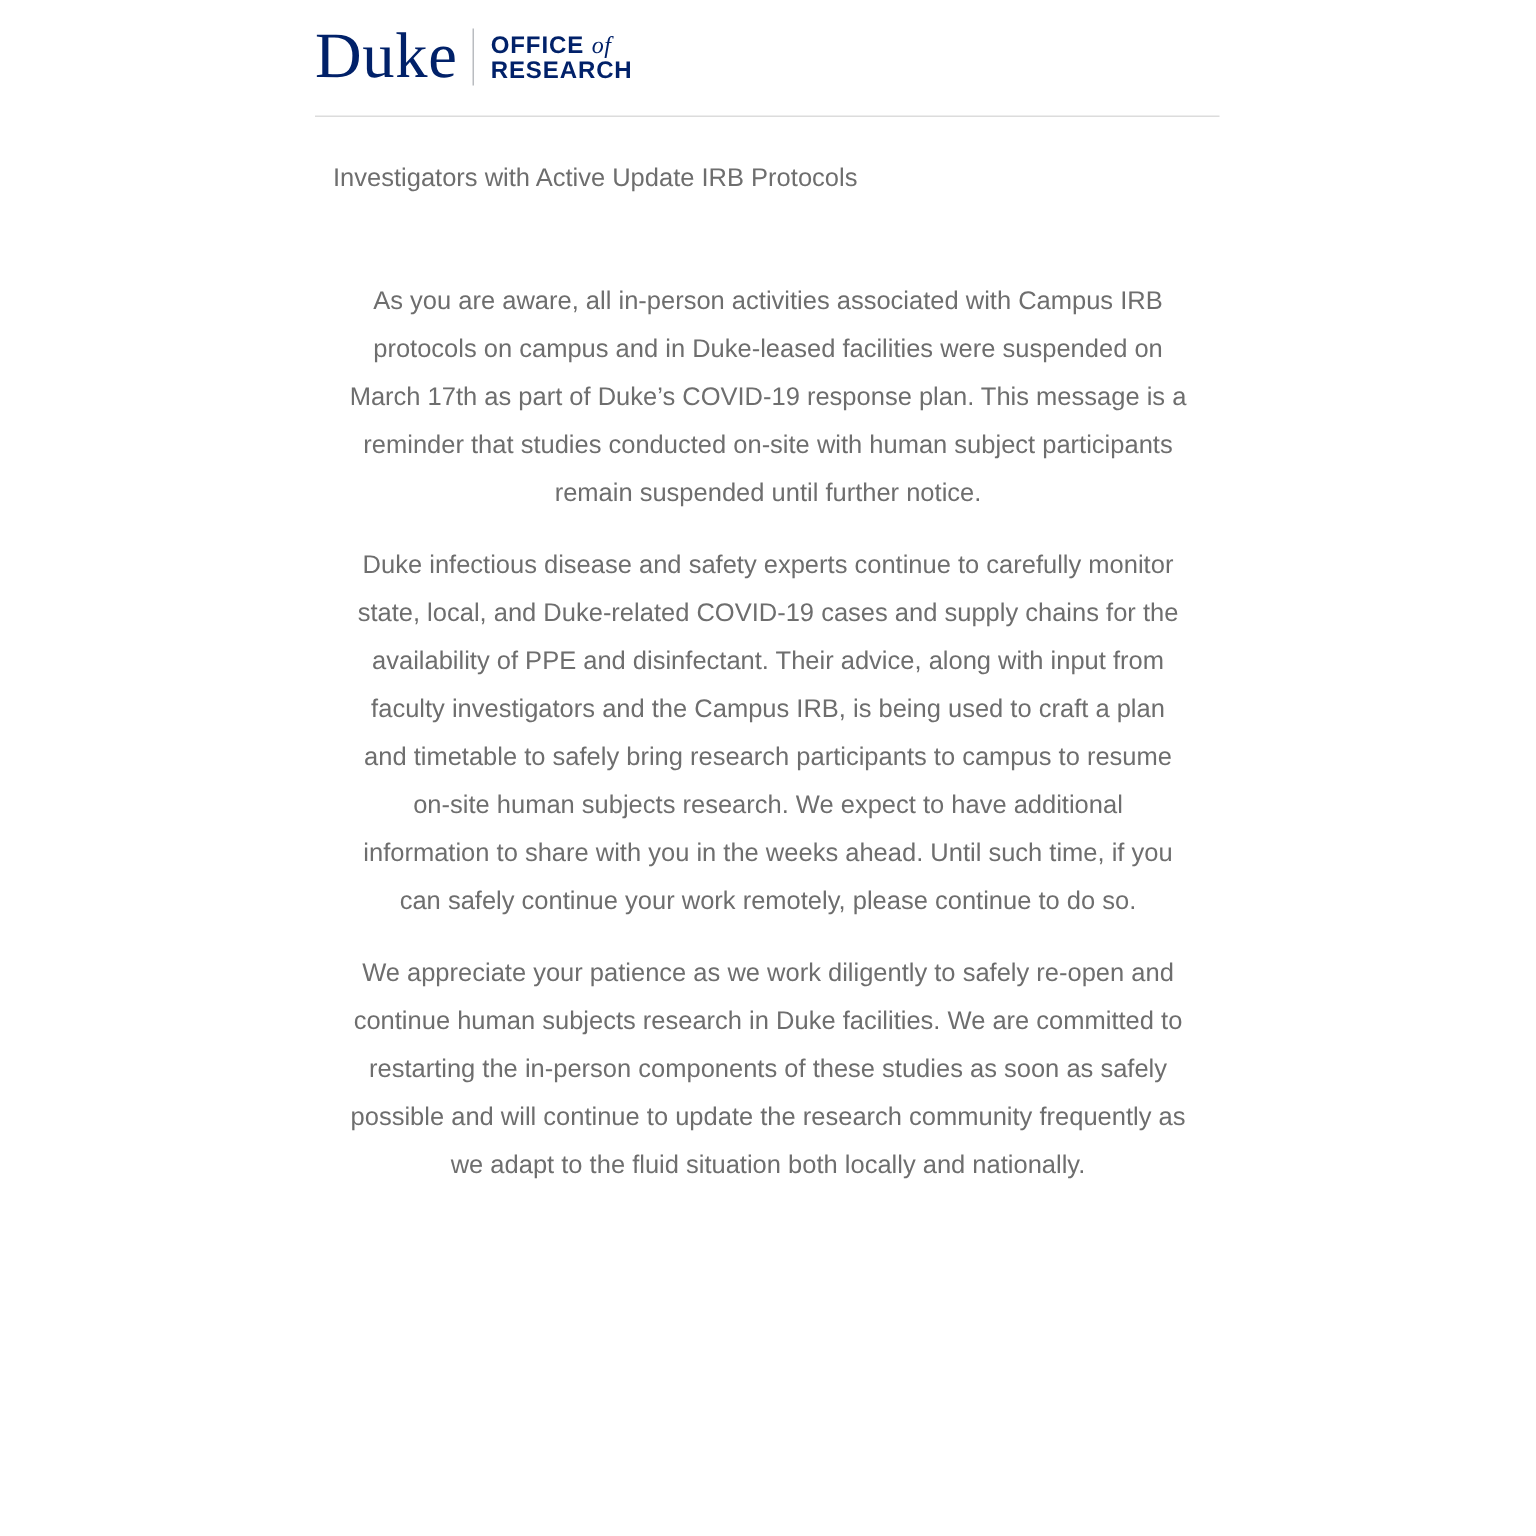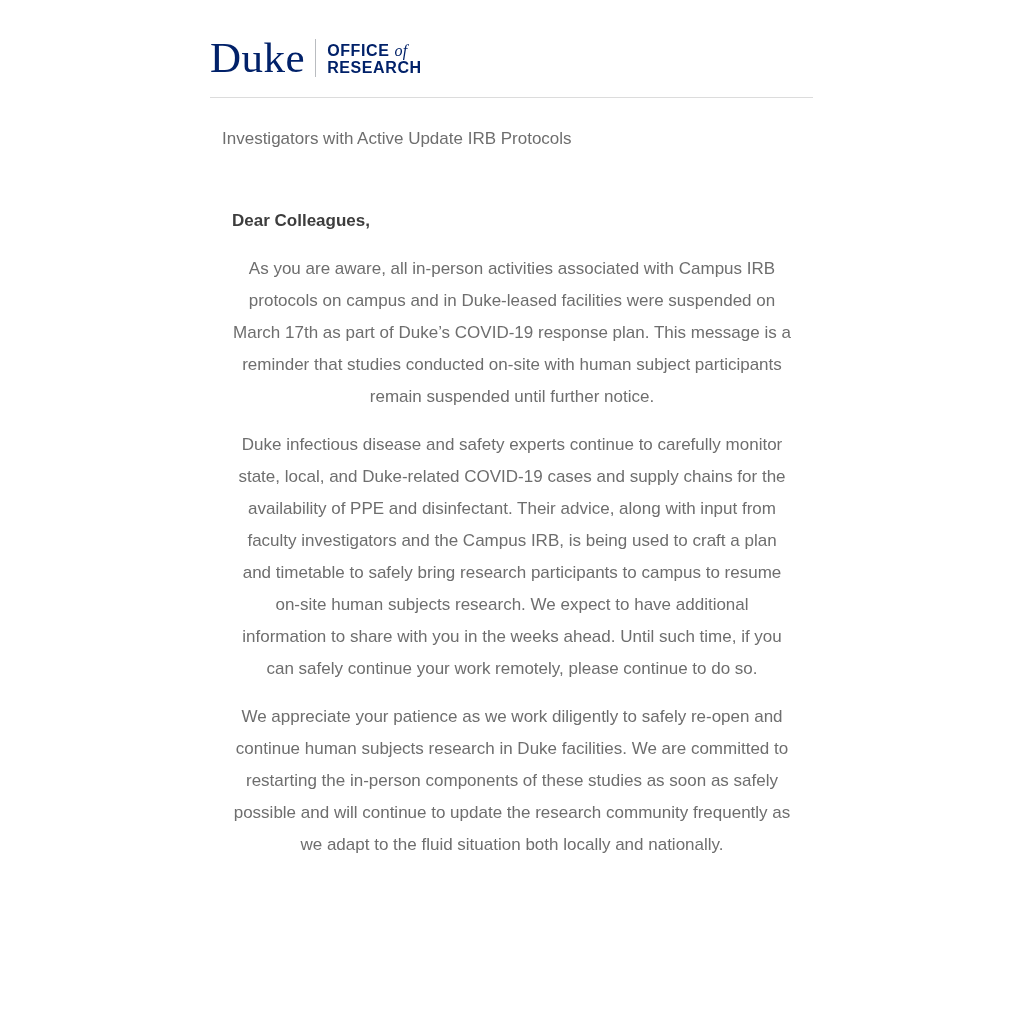--- a/index.html
+++ b/index.html
@@ -6,21 +6,21 @@
   html, body {
     width: 1024px;
     height: 1024px;
     background: #ffffff;
     font-family: "Liberation Sans", sans-serif;
     overflow: hidden;
   }
   .page {
     width: 603px;
     margin-left: 210px;
-    padding-top: 36px;
+    padding-top: 16px;
   }
   
   .logo-row {
     display: flex;
     align-items: center;
     height: 44px;
   }
   .duke-wordmark {
     font-family: "Liberation Serif", serif;
     font-size: 43px;
@@ -119,19 +119,18 @@
 
   <div class="meta">
     <div class="meta-group">
       <div class="meta-value">Investigators with Active Update IRB Protocols</div>
     </div>
     <div class="meta-group">
     </div>
   </div>
 
   <div class="letter-body">
-    <div class="salutation">Dear Colleagues,</div>
     <p class="para">As you are aware, all in-person activities associated with Campus IRB protocols on campus and in Duke-leased facilities were suspended on March 17th as part of Duke’s COVID-19 response plan. This message is a reminder that studies conducted on-site with human subject participants remain suspended until further notice.</p>
     <p class="para">Duke infectious disease and safety experts continue to carefully monitor state, local, and Duke-related COVID-19 cases and supply chains for the availability of PPE and disinfectant. Their advice, along with input from faculty investigators and the Campus IRB, is being used to craft a plan and timetable to safely bring research participants to campus to resume on-site human subjects research. We expect to have additional information to share with you in the weeks ahead. Until such time, if you can safely continue your work remotely, please continue to do so.</p>
     <p class="para">We appreciate your patience as we work diligently to safely re-open and continue human subjects research in Duke facilities. We are committed to restarting the in-person components of these studies as soon as safely possible and will continue to update the research community frequently as we adapt to the fluid situation both locally and nationally.</p>
   </div>
 
 </div>
 
 </body></html>

